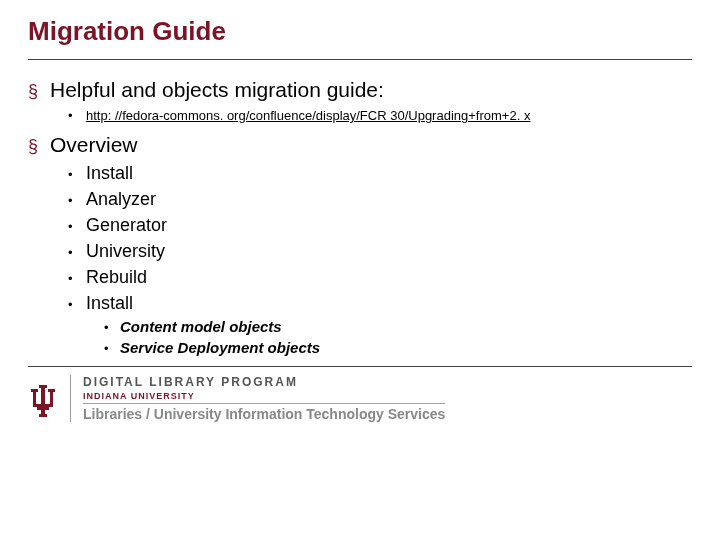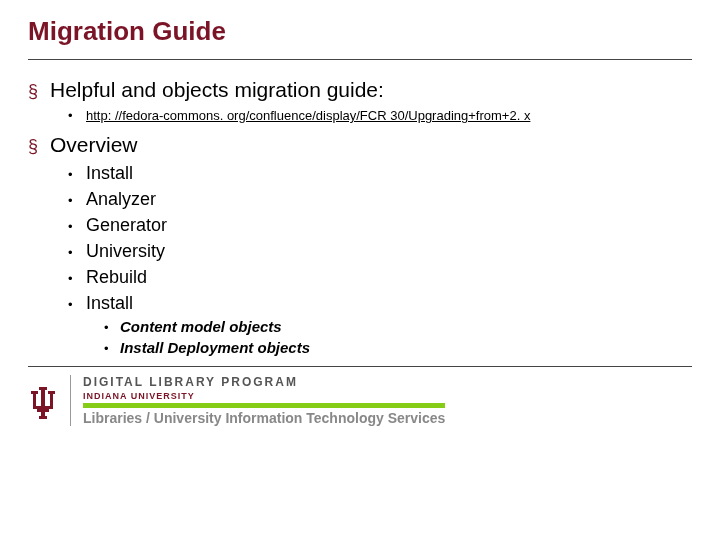--- a/index.html
+++ b/index.html
@@ -24,21 +24,21 @@
   .lvl3 { margin-left: 36px; margin-top: 4px; }
   .lvl3 > li { margin-bottom: 4px; }
   .lvl3 > li > .row { display: flex; align-items: baseline; }
   .b3 { color: #000; font-size: 13px; width: 16px; flex-shrink: 0; }
   .t3 { font-size: 15px; color: #000; font-weight: bold; font-style: italic; }
   .footer { border-top: 1px solid #444; margin: 0 28px 14px 28px; padding-top: 8px; display: flex; align-items: center; gap: 12px; }
   .iu-logo { width: 30px; height: 36px; position: relative; }
   .iu-logo svg { width: 100%; height: 100%; display: block; }
   .footer-text { display: flex; flex-direction: column; border-left: 1px solid #999; padding-left: 12px; justify-content: space-between; }
   .prog { font-size: 12px; letter-spacing: 2px; color: #555; font-weight: bold; }
-  .inst { font-size: 9px; letter-spacing: 1px; color: #7a1426; font-weight: bold; border-bottom: 5px solid #84cc16; padding: 2px 0; }
+  .inst { font-size: 9px; letter-spacing: 1px; color: #7a1426; font-weight: bold; border-bottom: 1px solid #84cc16; padding: 2px 0; }
   .dept { font-size: 14px; color: #888; padding-top: 2px; font-weight: bold; }
 </style>
 </head>
 <body>
 
 <div class="slide">
   <div class="topbar"></div>
 
   <div class="title-wrap">
     <div class="title">Migration Guide</div>
@@ -107,21 +107,21 @@
             <ul class="lvl3">
               <li>
                   <div class="row">
                     <span class="b3">•</span>
                     <span class="t3">Content model objects</span>
                   </div>
                 </li>
               <li>
                   <div class="row">
                     <span class="b3">•</span>
-                    <span class="t3">Install Deployment objects</span>
+                    <span class="t3">Service Deployment objects</span>
                   </div>
                 </li>
             </ul>
           </li>
         </ul>
       </li>
 
     </ul>
   </div>
 

